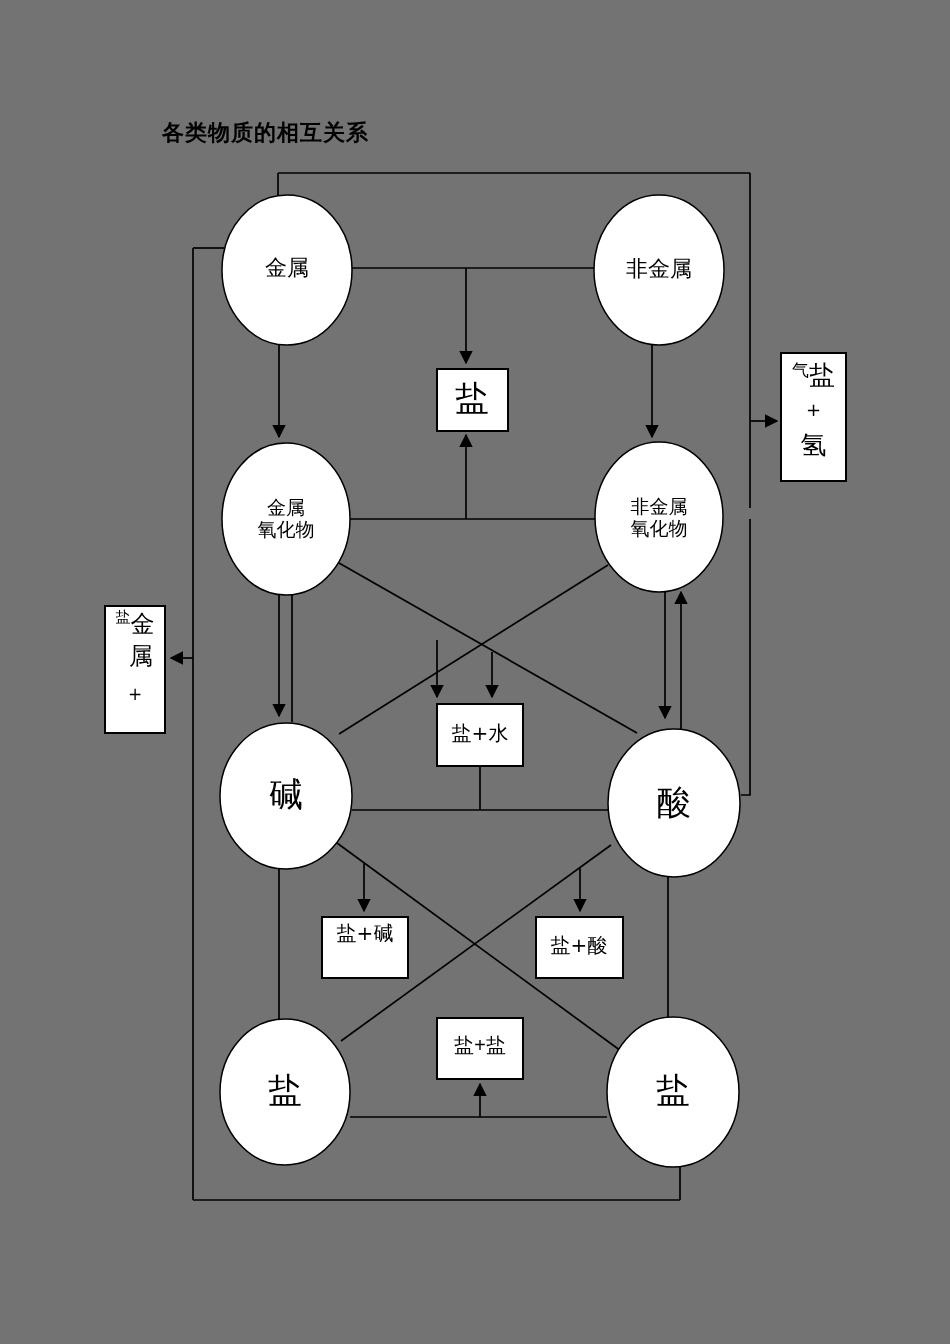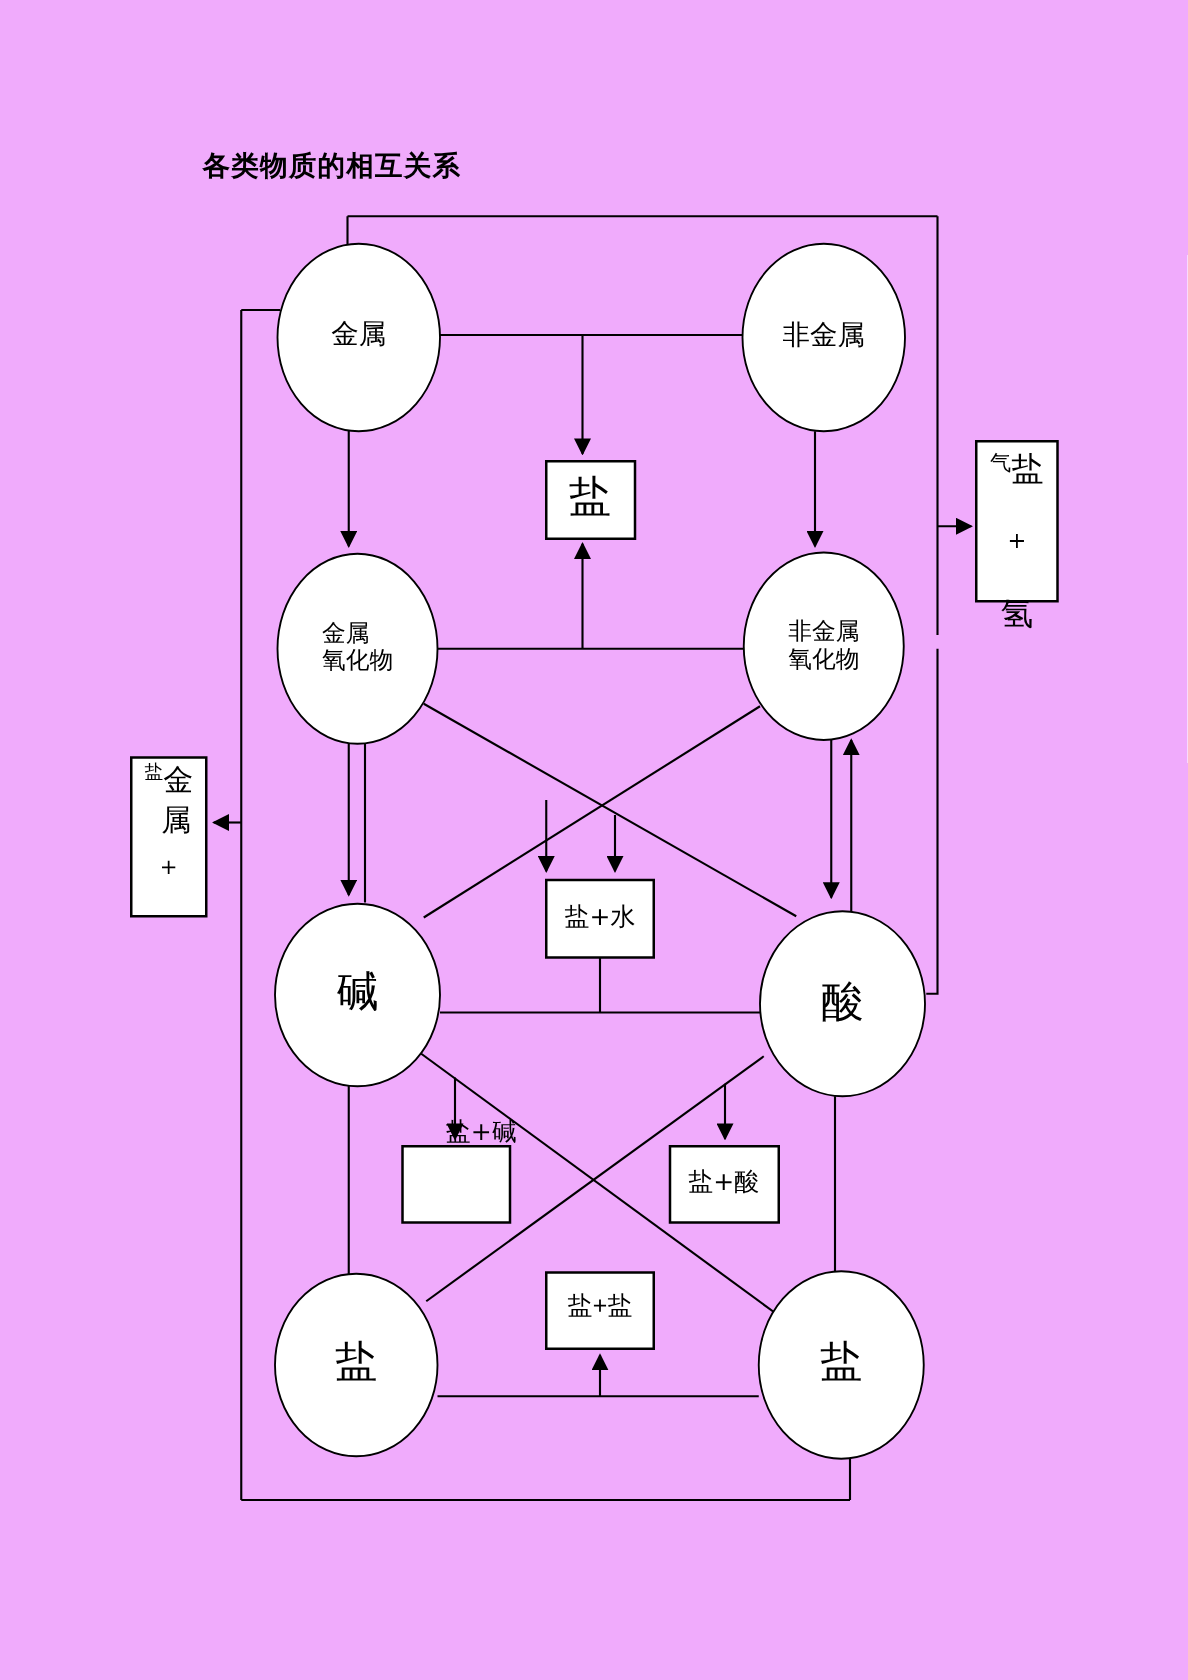--- a/index.html
+++ b/index.html
@@ -1,28 +1,28 @@
 <!DOCTYPE html>
 <html><head>
 <meta charset="utf-8">
 <style>
   html,body{margin:0;padding:0;background:#ffffff;}
   .page{
     position:relative;
     width:950px;height:1344px;
-    background:#f0abfc;
+    background:#737373;
     font-family:"DejaVu Sans","Liberation Sans",sans-serif;
     color:#000;
     overflow:hidden;
   }
   .page svg{position:absolute;left:0;top:0;}
   .lbl{
     position:absolute;
     transform:translate(-50%,-50%);
-    text-align:left;
+    text-align:center;
     white-space:nowrap;
     line-height:1.18;
     color:#000;
   }
   .title{
     position:absolute;
     left:162px;top:118px;
     font-size:22px;
     font-weight:600;
     letter-spacing:1px;
@@ -31,21 +31,21 @@
   .fs19{font-size:19px;}
   .fs34{font-size:34px;}
   .fs23{font-size:20px;}
   .vbox{
     position:absolute;
     display:flex;flex-direction:column;
     align-items:center;
     text-align:center;
   }
   .mbox{left:105px;top:606px;width:60px;height:142px;padding-top:2px;box-sizing:border-box;}
-  .hbox{left:781px;top:353px;width:65px;height:128px;padding-top:5px;box-sizing:border-box;gap:23px;}
+  .hbox{left:781px;top:353px;width:65px;height:128px;padding-top:5px;box-sizing:border-box;}
   .sm{font-size:15px;vertical-align:10px;}
   .hbox .sm{font-size:17px;vertical-align:8px;}
   .big{font-size:24px;}
   .hbox .big{font-size:26px;}
   .plus{font-size:17px;margin-top:12px;}
   .hbox .plus{font-size:18px;margin-top:6px;}
   .hbox .big2{font-size:26px;margin-top:8px;}
   .row2{padding-left:12px;font-size:24px;}
 </style>
 </head>
@@ -138,21 +138,21 @@
     <div>氧化物</div>
   </div>
 
   <div class="lbl fs34" style="left:286px;top:794px;">碱</div>
   <div class="lbl fs34" style="left:674px;top:802px;">酸</div>
   <div class="lbl fs34" style="left:285px;top:1090px;">盐</div>
   <div class="lbl fs34" style="left:673px;top:1090px;">盐</div>
 
   <div class="lbl fs34" style="left:472px;top:398px;">盐</div>
   <div class="lbl fs23" style="left:480px;top:734px;">盐+水</div>
-  <div class="lbl fs23" style="left:365px;top:906px;margin-left:20px;">盐+碱</div>
+  <div class="lbl fs23" style="left:365px;top:934px;">盐+碱</div>
   <div class="lbl fs23" style="left:579px;top:946px;">盐+酸</div>
   <div class="lbl fs23" style="left:480px;top:1047px;font-family:Liberation Mono, monospace;">盐+盐</div>
 
   <div class="vbox mbox">
     <div><span class="sm">盐</span><span class="big">金</span></div>
     <div class="row2">属</div>
     <div class="plus">+</div>
   </div>
 
   <div class="vbox hbox">

